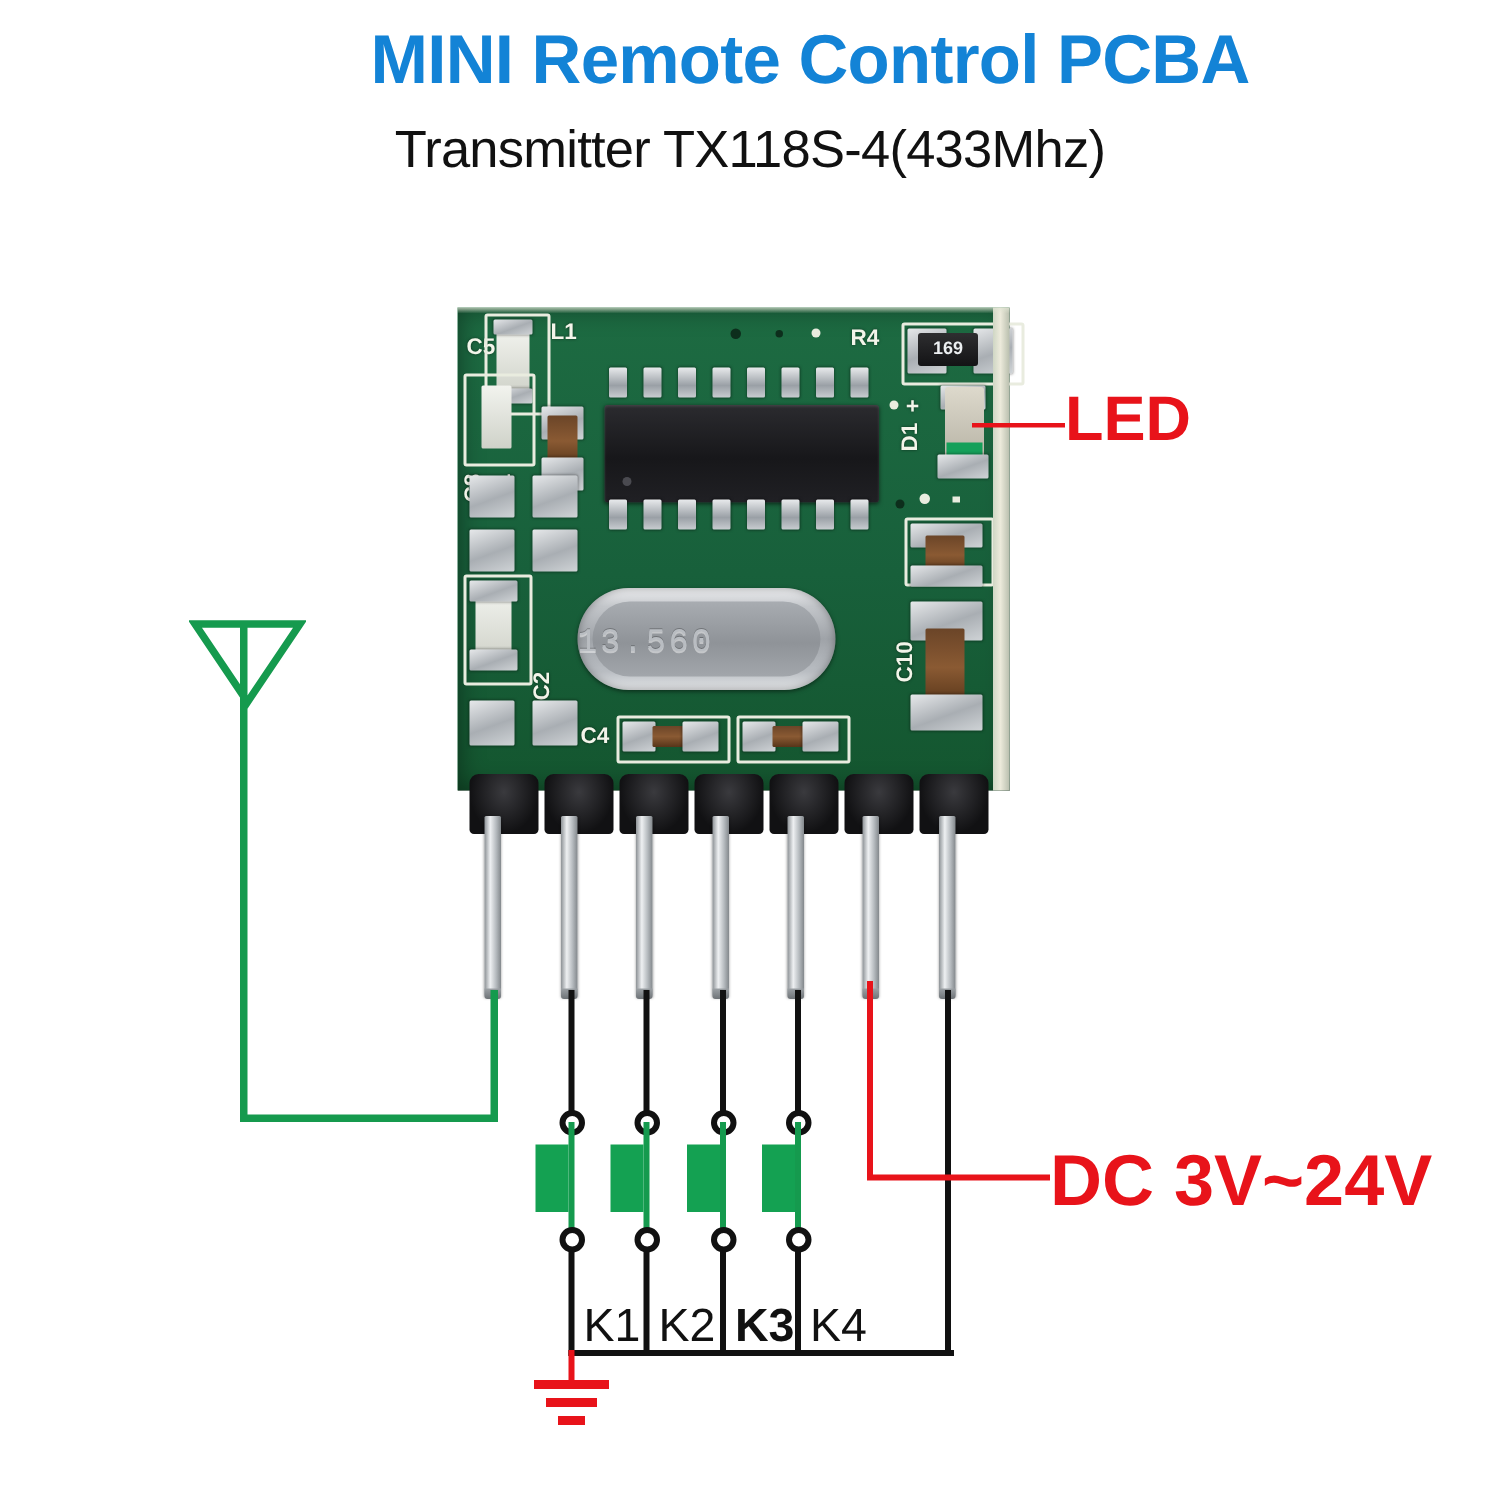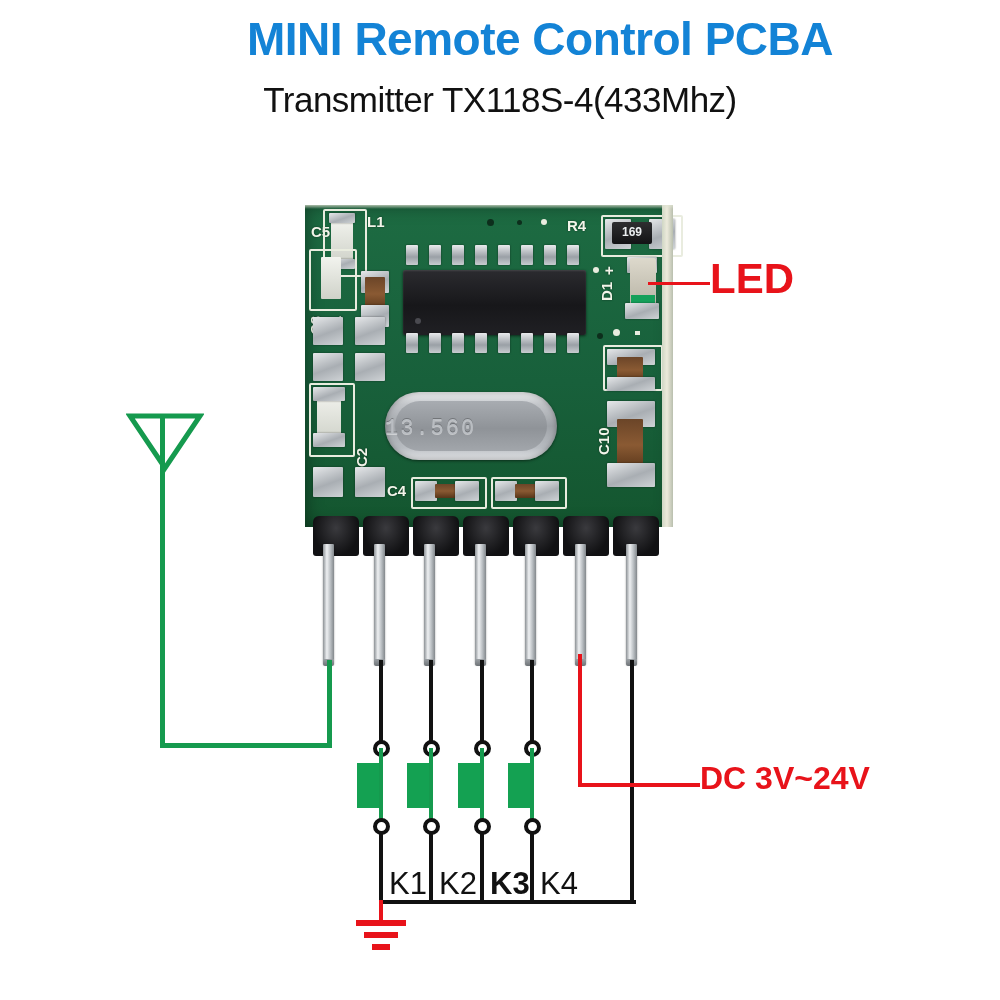--- a/index.html
+++ b/index.html
@@ -19,21 +19,21 @@
   }
   .subtitle{
     position:absolute;left:0;top:80px;width:1000px;text-align:center;
     font-size:35px;font-weight:normal;color:#111111;letter-spacing:-0.5px;
     white-space:nowrap;
   }
 
   
   .anno{position:absolute;color:#e8131a;font-weight:bold;white-space:nowrap;}
   .anno-led{left:710px;top:255px;font-size:42px;}
-  .anno-dc{left:700px;top:760px;font-size:32px;}
+  .anno-dc{left:700px;top:760px;font-size:48px;}
 
   
   .lead{position:absolute;background:#e8131a;}
   .lead-led{left:648px;top:282px;width:62px;height:3px;}
 
   
   .dc-v{left:578px;top:654px;width:4px;height:132px;}
   .dc-h{left:578px;top:783px;width:122px;height:4px;}
 
   

